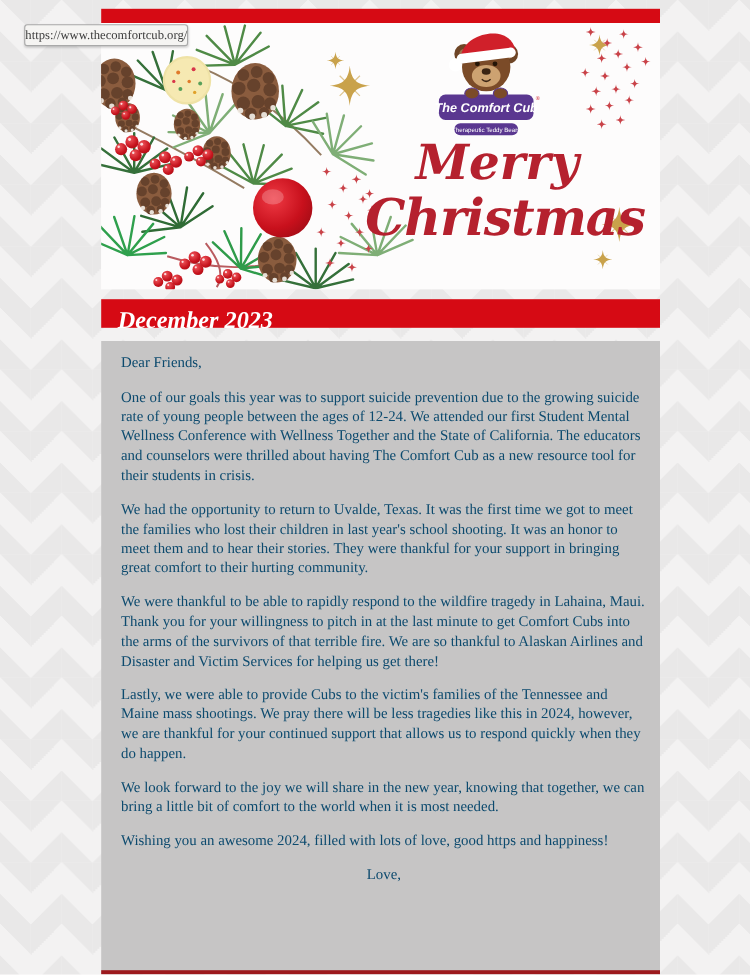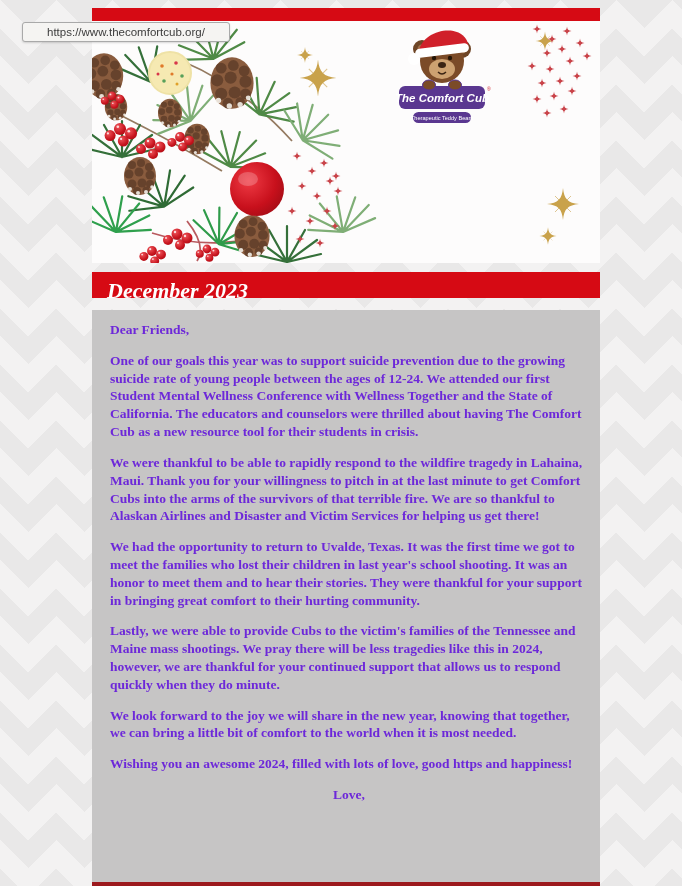--- a/index.html
+++ b/index.html
@@ -20,27 +20,27 @@
   .greeting{position:absolute;left:240px;top:104px;width:240px;text-align:center;
     color:#b5212e;font-family:"DejaVu Serif", serif;font-style:italic;font-weight:bold;}
   .greeting .g1{font-size:44px;line-height:1.1;}
   .greeting .g2{font-size:46px;line-height:1.0;margin-top:2px;letter-spacing:-1px;}
   .logo{position:absolute;left:300px;top:6px;width:100px;height:102px;}
   .date-banner{position:absolute;left:0;top:272px;width:508px;height:26px;background:#d60a14;}
   .date-banner span{display:block;padding-left:15px;line-height:37px;color:#ffffff;
     font-family:"Liberation Serif", serif;font-weight:bold;font-style:italic;font-size:22px;}
   .letter{position:absolute;left:0;top:310px;width:508px;bottom:0;background:#c6c5c5;
     box-sizing:border-box;padding:11px 12px 0 18px;}
-  .letter p{margin:0 0 13px 0;font-size:13.5px;line-height:1.32;color:#6d28d9;font-weight:bold;}
+  .letter p{margin:0 0 13px 0;font-size:13.5px;line-height:1.32;color:#0c4a6e;}
   .letter p.closing{text-align:center;margin-bottom:12px;}
   .bottom-bar{position:absolute;left:0;bottom:0;width:508px;height:4px;background:#9c191d;z-index:5;}
   .tooltip{
     position:absolute;left:22px;top:22px;z-index:20;
     background:#f5f4f2;border:1px solid #a9a9a9;border-radius:3px;
-    padding:3px 24px;font-family:Liberation Sans, sans-serif;font-size:11.5px;color:#3c3c3c;white-space:nowrap;
+    padding:3px 0;font-family:Liberation Serif, serif;font-size:11.5px;color:#3c3c3c;white-space:nowrap;
     box-shadow:0 1px 2px rgba(0,0,0,.15);
   }
 </style>
 </head>
 <body>
 
 <div class="page">
 
   <div class="email-column">
 
@@ -236,32 +236,36 @@
 
           <ellipse cx="37" cy="58" rx="6.5" ry="5" fill="#7b4b28" stroke="#5a3790" stroke-width="1"></ellipse>
           <ellipse cx="63" cy="58" rx="6.5" ry="5" fill="#7b4b28" stroke="#5a3790" stroke-width="1"></ellipse>
 
           <text x="50" y="75" text-anchor="middle" fill="#ffffff" font-size="11.5" font-family="Liberation Sans, sans-serif" font-weight="bold" font-style="italic">The Comfort Cub</text>
           <text x="95" y="64" fill="#d0202a" font-size="5" font-family="Liberation Sans, sans-serif">®</text>
           <text x="50" y="93" text-anchor="middle" fill="#ffffff" font-size="5.6" font-family="Liberation Sans, sans-serif">Therapeutic Teddy Bears</text>
         </svg>
       </div>
 
+      <div class="greeting">
+        <div class="g1">Merry</div>
+        <div class="g2">Christmas</div>
+      </div>
     </a>
 
     <div class="date-banner">
       <span>December 2023</span>
     </div>
 
     <div class="letter">
       <p>Dear Friends,</p>
       <p>One of our goals this year was to support suicide prevention due to the growing suicide rate of young people between the ages of 12-24. We attended our first Student Mental Wellness Conference with Wellness Together and the State of California. The educators and counselors were thrilled about having The Comfort Cub as a new resource tool for their students in crisis.</p>
+      <p>We had the opportunity to return to Uvalde, Texas. It was the first time we got to meet the families who lost their children in last year's school shooting. It was an honor to meet them and to hear their stories. They were thankful for your support in bringing great comfort to their hurting community.</p>
       <p>We were thankful to be able to rapidly respond to the wildfire tragedy in Lahaina, Maui. Thank you for your willingness to pitch in at the last minute to get Comfort Cubs into the arms of the survivors of that terrible fire. We are so thankful to Alaskan Airlines and Disaster and Victim Services for helping us get there!</p>
-      <p>We had the opportunity to return to Uvalde, Texas. It was the first time we got to meet the families who lost their children in last year's school shooting. It was an honor to meet them and to hear their stories. They were thankful for your support in bringing great comfort to their hurting community.</p>
-      <p>Lastly, we were able to provide Cubs to the victim's families of the Tennessee and Maine mass shootings. We pray there will be less tragedies like this in 2024, however, we are thankful for your continued support that allows us to respond quickly when they do minute.</p>
+      <p>Lastly, we were able to provide Cubs to the victim's families of the Tennessee and Maine mass shootings. We pray there will be less tragedies like this in 2024, however, we are thankful for your continued support that allows us to respond quickly when they do happen.</p>
       <p>We look forward to the joy we will share in the new year, knowing that together, we can bring a little bit of comfort to the world when it is most needed.</p>
       <p>Wishing you an awesome 2024, filled with lots of love, good https and happiness!</p>
       <p class="closing">Love,</p>
 
     </div>
 
     <div class="bottom-bar"></div>
   </div>
 
   <div class="tooltip">https://www.thecomfortcub.org/</div>

